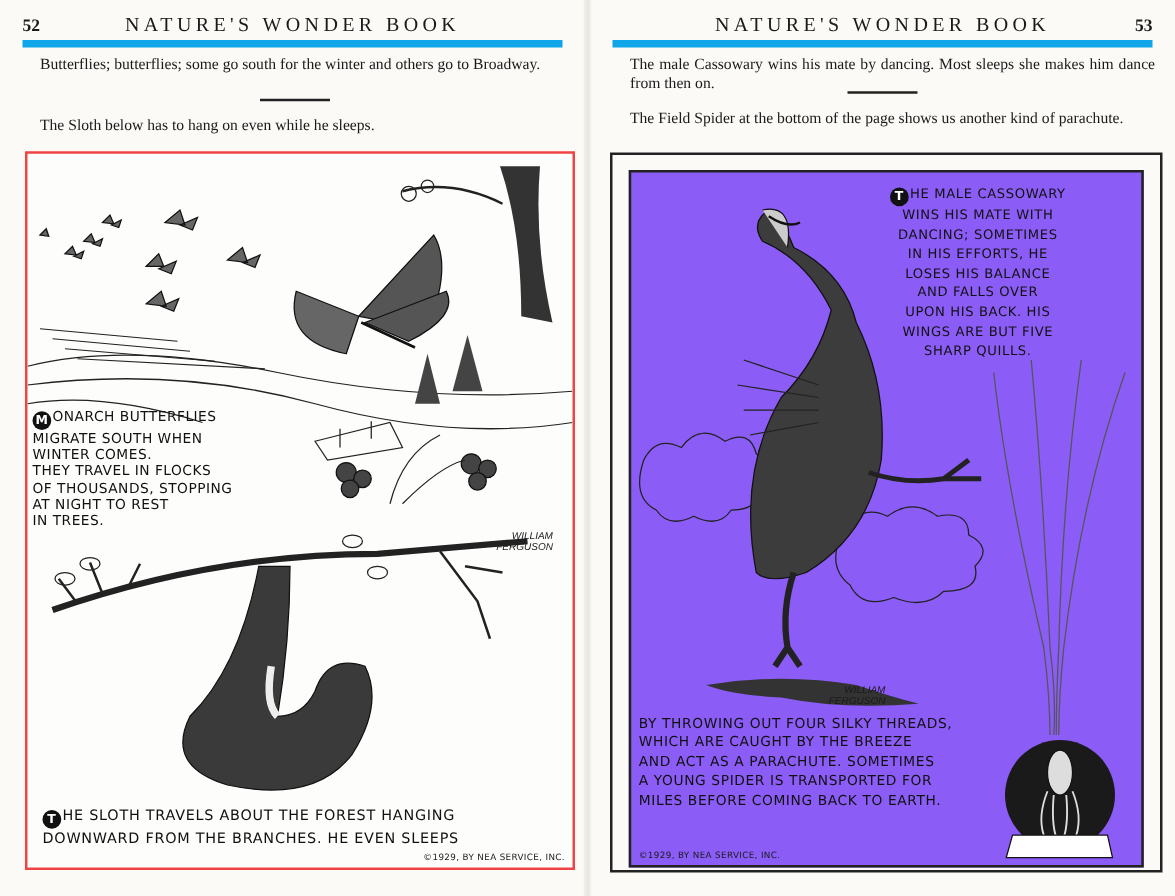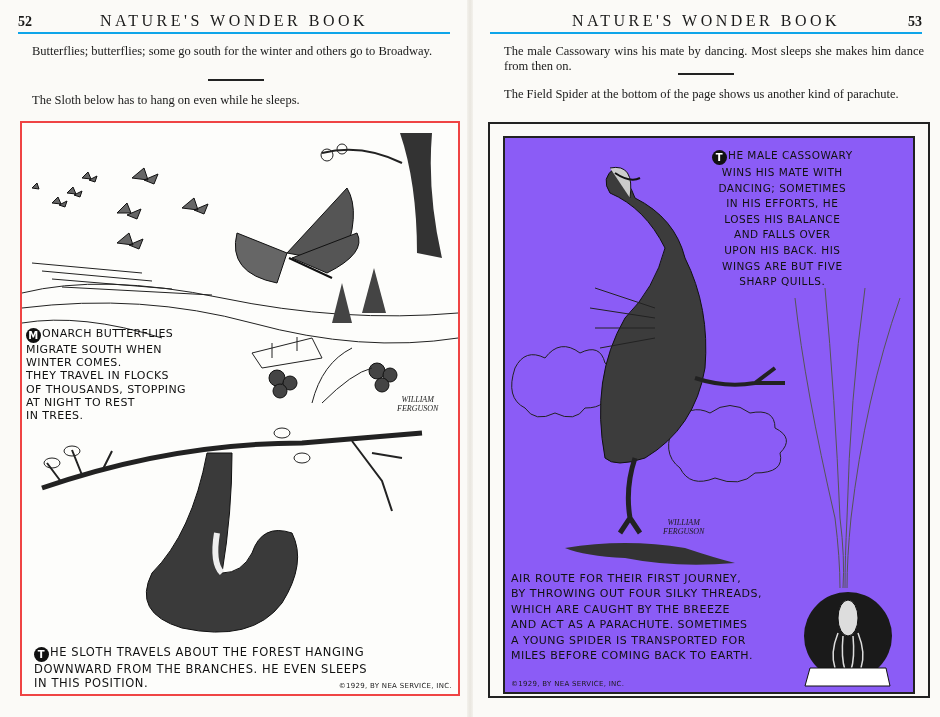--- a/index.html
+++ b/index.html
@@ -9,21 +9,21 @@
     font-family: "Liberation Serif", "DejaVu Serif", serif;
     color: #1a1a1a;
     position: relative;
   }
   .page { position: absolute; top: 0; height: 717px; }
   .page.left { left: 0; width: 470px; }
   .page.right { left: 470px; width: 470px; }
   .gutter { position: absolute; left: 467px; top: 0; width: 6px; height: 717px;
     background: linear-gradient(90deg, #f3f1ec, #e9e6df, #f3f1ec); }
 
-  .running-head { position: absolute; top: 10px; height: 22px; border-bottom: 2px solid #0ea5e9; }
+  .running-head { position: absolute; top: 10px; height: 22px; border-bottom: 6px solid #0ea5e9; }
   .left .running-head { left: 18px; width: 432px; }
   .right .running-head { left: 20px; width: 432px; }
   .page-num { position: absolute; bottom: 2px; font-size: 14px; font-weight: bold; }
   .left .page-num { left: 0; }
   .right .page-num { right: 0; }
   .book-title { position: absolute; left: 0; right: 0; bottom: 2px; text-align: center;
     font-size: 16px; letter-spacing: 3.5px; }
 
   .para { position: absolute; font-size: 12.5px; line-height: 15px; text-align: justify; }
   .left .para { left: 32px; width: 420px; }
@@ -35,22 +35,22 @@
   .right .outer-frame { position: absolute; left: 18px; top: 122px; width: 438px; height: 572px; border: 2px solid #222; }
   .right .inner-frame { position: absolute; left: 33px; top: 136px; width: 408px; height: 554px; border: 2px solid #222; background: #8b5cf6; overflow: hidden; }
 
   .caption { position: absolute; font-family: "DejaVu Sans", sans-serif; font-size: 11px;
     line-height: 13.2px; letter-spacing: 0.4px; text-transform: uppercase; color: #111; }
   .caption .line { display: block; white-space: nowrap; }
   .dropcap { display: inline-block; width: 15px; height: 15px; border-radius: 50%; background: #111;
     color: #fff; font-size: 10px; font-weight: bold; text-align: center; line-height: 15px;
     vertical-align: -2px; margin-right: 1px; }
   .credit { position: absolute; font-family: "DejaVu Sans", sans-serif; font-size: 7px; letter-spacing: 0.3px; }
-  .signature { position: absolute; font-family: Liberation Serif, serif; font-size: 8px; font-style: italic;
-    line-height: 9px; text-align: center; }
+  .signature { position: absolute; font-family: Liberation Sans, sans-serif; font-size: 8px; font-style: italic;
+    line-height: 9px; text-align: right; margin-top: 29px; }
   svg { position: absolute; }
 </style>
 </head>
 <body>
 
 <div class="gutter"></div>
 
 <div class="page left">
   <div class="running-head">
     <span class="page-num">52</span>
@@ -133,21 +133,20 @@
           <ellipse cx="260" cy="20" rx="8" ry="5"></ellipse>
           <ellipse cx="280" cy="45" rx="8" ry="5"></ellipse>
       </g>
       <path d="M185 40 Q170 120 130 160 Q110 200 160 215 Q230 230 260 190 Q285 150 270 120 Q240 110 230 140 Q220 160 200 160 Q210 100 210 40 Z" fill="#3a3a3a" stroke="#111"></path>
       <path d="M195 120 Q190 150 200 160" stroke="#eee" stroke-width="6" fill="none"></path>
     </svg>
 
     <div class="caption" style="left:12px; top:522px; font-size:11.5px; line-height:14px; letter-spacing:0.6px;">
       <span class="line"><span class="dropcap">T</span><span>HE SLOTH TRAVELS ABOUT THE FOREST HANGING</span></span>
       <span class="line">DOWNWARD FROM THE BRANCHES. HE EVEN SLEEPS</span>
-      <span class="line">IN THIS POSITION.</span>
     </div>
 
     <div class="credit" style="right:6px; bottom:4px;">©1929, BY NEA SERVICE, INC.</div>
   </div>
 </div>
 
 <div class="page right">
   <div class="running-head">
     <span class="book-title">NATURE'S WONDER BOOK</span>
     <span class="page-num">53</span>
@@ -199,21 +198,20 @@
       <span class="line">WINGS ARE BUT FIVE</span>
       <span class="line">SHARP QUILLS.</span>
     </div>
 
     <div class="signature" style="left:158px; top:380px;">
       <span style="display:block">WILLIAM</span>
       <span style="display:block">FERGUSON</span>
     </div>
 
     <div class="caption" style="left:6px; top:433px; font-size:11px; line-height:15.4px; letter-spacing:0.5px;">
-      <span class="line">AIR ROUTE FOR THEIR FIRST JOURNEY,</span>
       <span class="line">BY THROWING OUT FOUR SILKY THREADS,</span>
       <span class="line">WHICH ARE CAUGHT BY THE BREEZE</span>
       <span class="line">AND ACT AS A PARACHUTE. SOMETIMES</span>
       <span class="line">A YOUNG SPIDER IS TRANSPORTED FOR</span>
       <span class="line">MILES BEFORE COMING BACK TO EARTH.</span>
     </div>
 
     <div class="credit" style="left:6px; bottom:4px;">©1929, BY NEA SERVICE, INC.</div>
   </div>
 </div>

